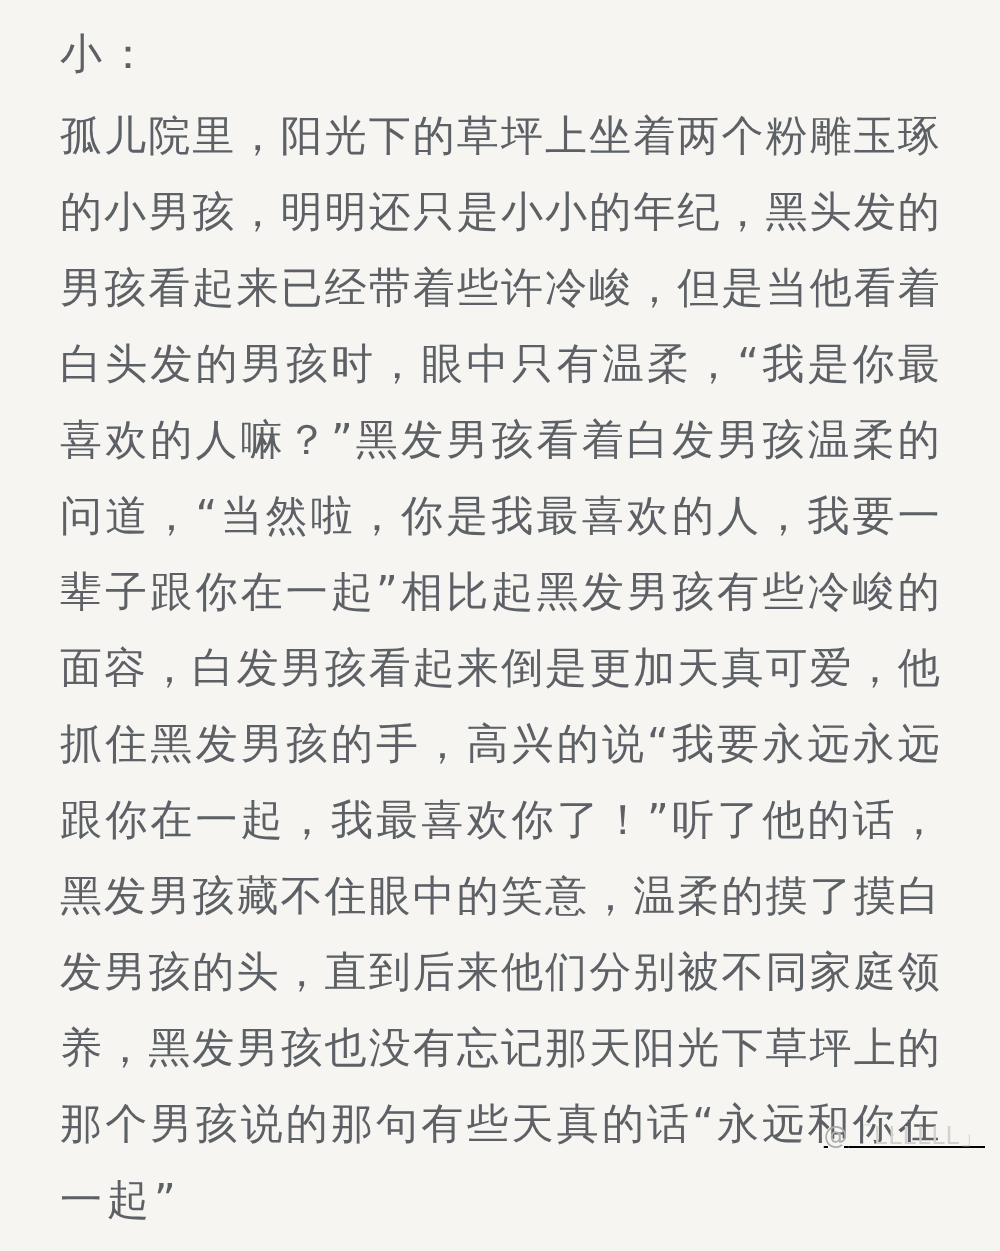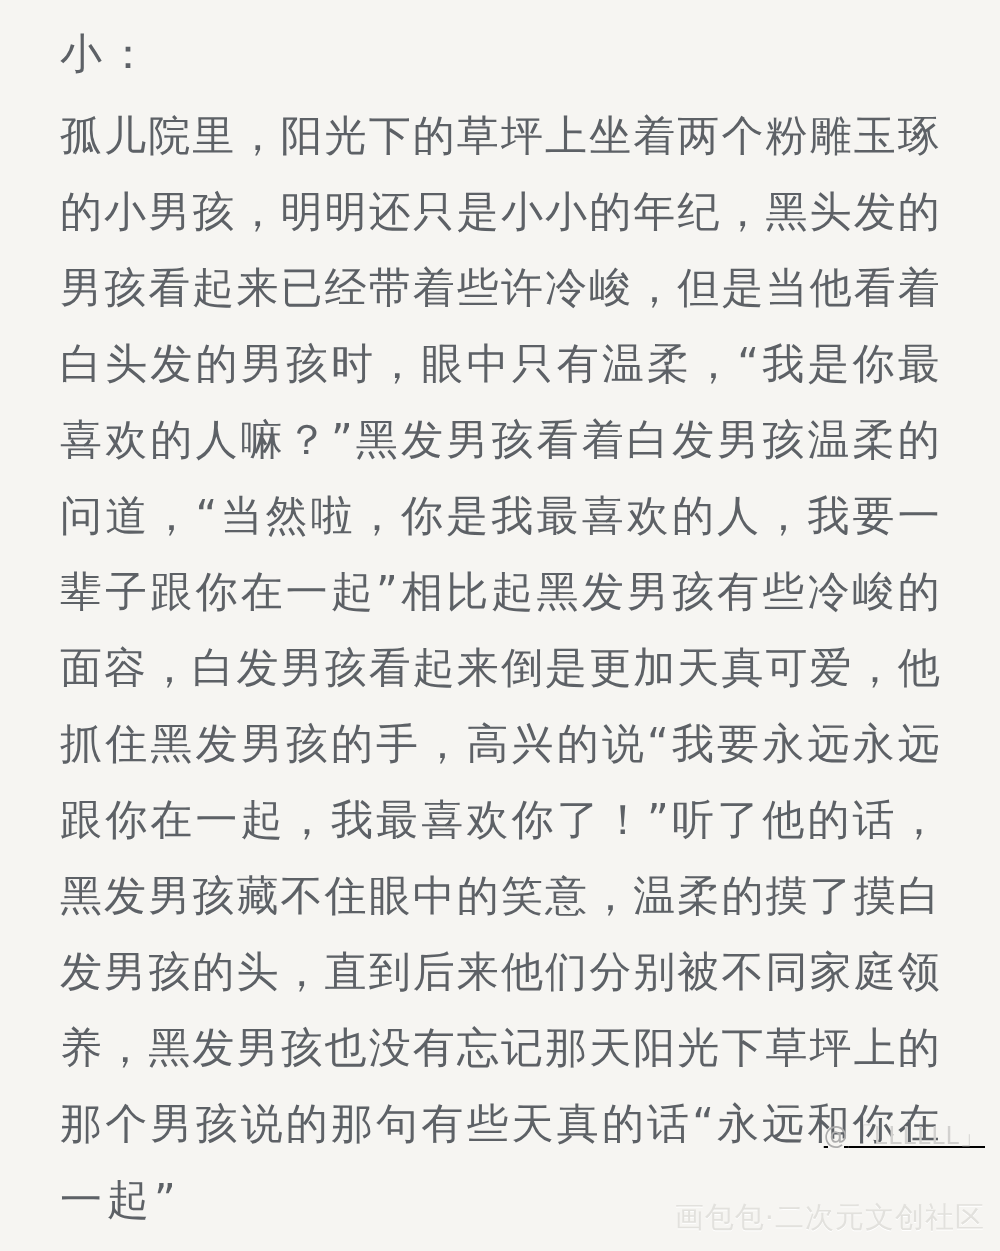--- a/index.html
+++ b/index.html
@@ -391,15 +391,14 @@
         <span class="ch">一</span>
         <span class="ch">起</span>
         <span class="ch">”</span>
       </div>
     </div>
 
   <div class="watermark-handle">
     <span class="at">@</span><span class="handle">「LLLLLL」</span>
   </div>
 
-  <div class="watermark-community">画包包·二次元文创社区</div>
 
 </div>
 
 </body></html>

